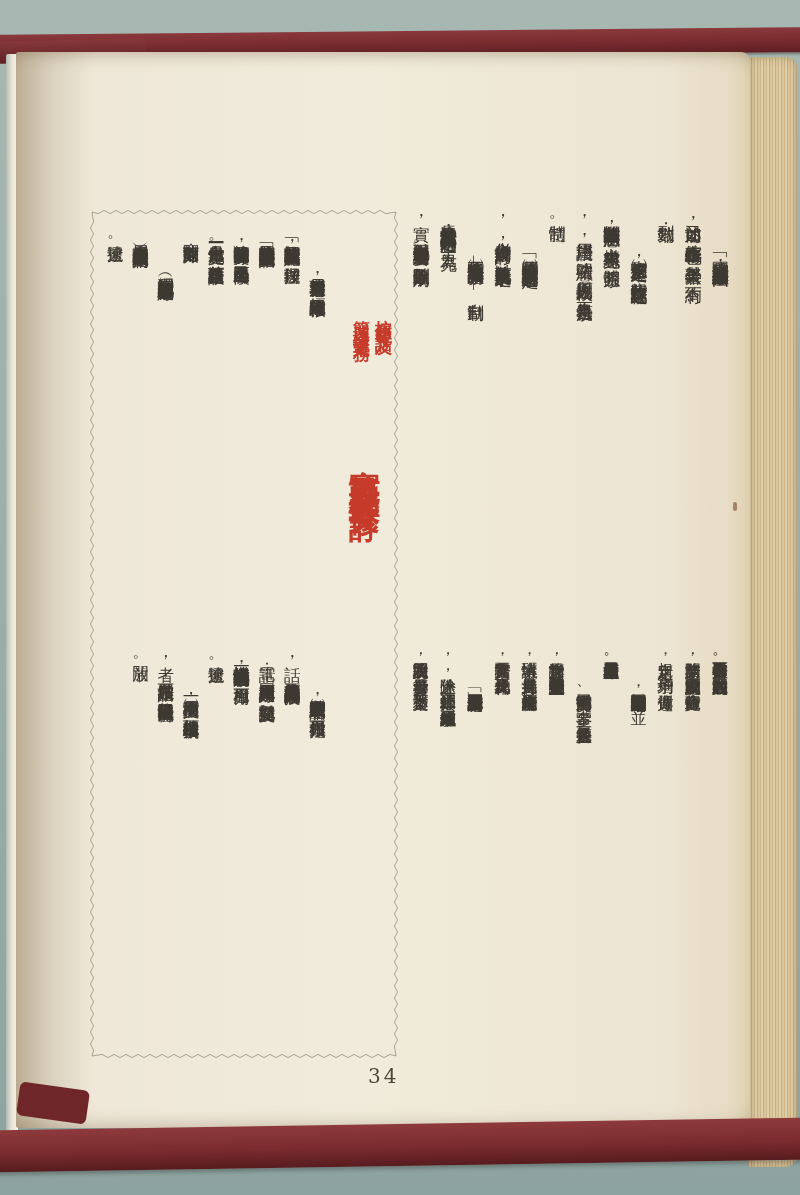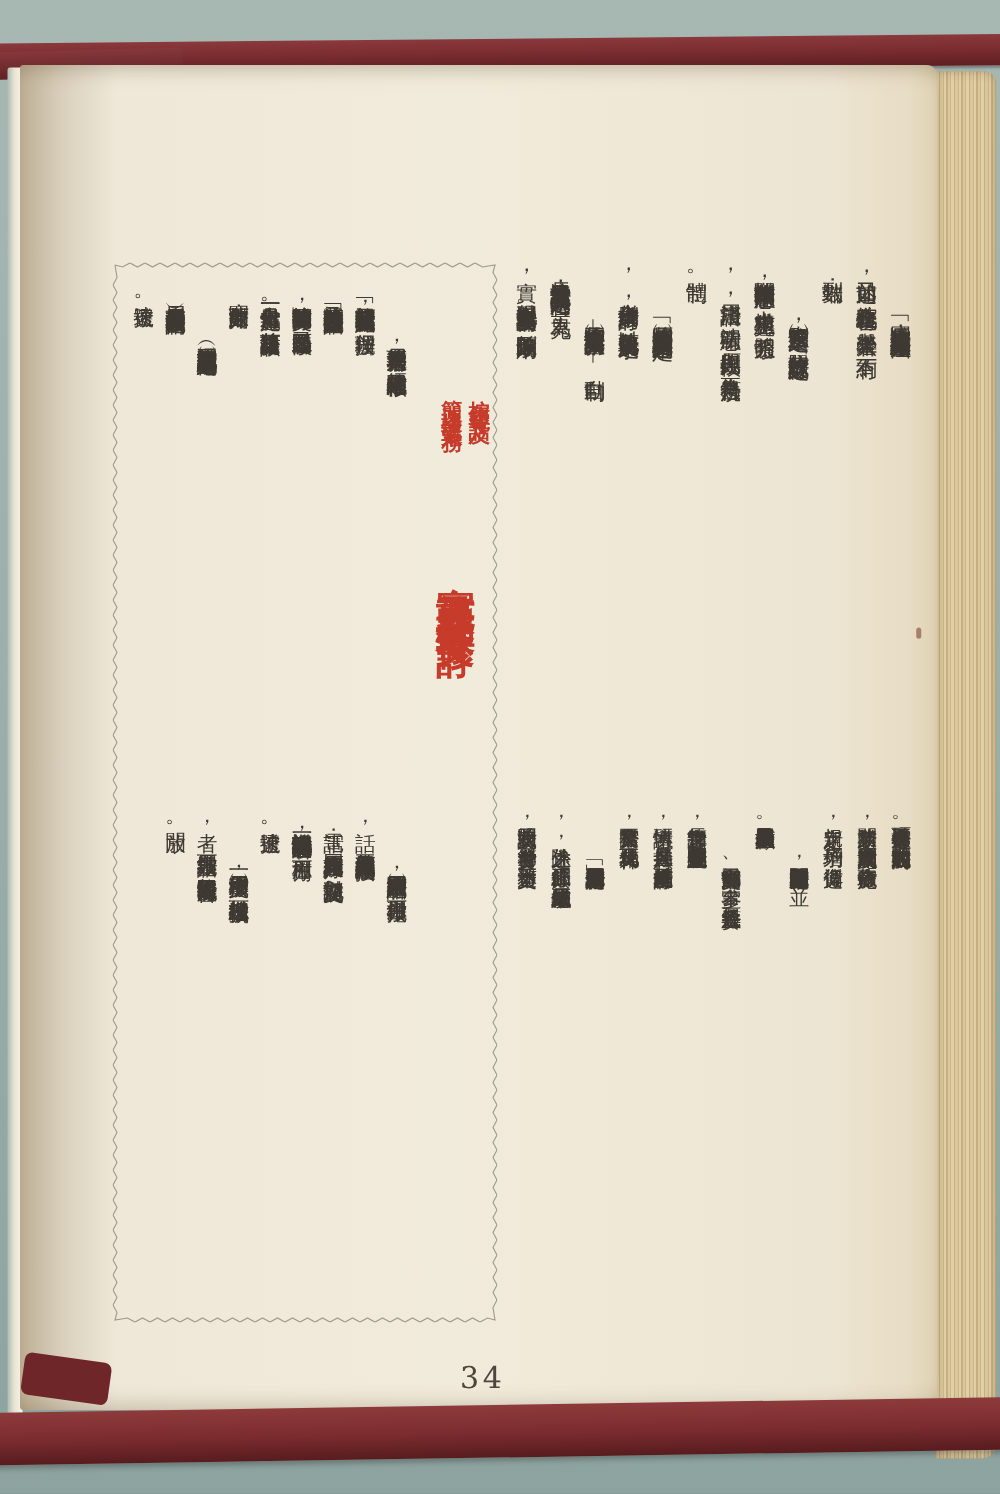--- a/index.html
+++ b/index.html
@@ -40,22 +40,22 @@
   
   #a2box{position:absolute;left:90px;top:210px;width:308px;height:848px;}
   #a2box svg{position:absolute;left:0;top:0;}
   #a2u{left:12px;top:22px;width:228px;height:408px;font-size:16.5px;line-height:25.3px;letter-spacing:.3px;}
   #a2l{left:12px;top:443px;width:228px;height:402px;font-size:16.5px;line-height:25.3px;letter-spacing:.3px;}
   #a2box .vband{position:absolute;}
   .t-small{position:absolute;right:4px;top:96px;writing-mode:vertical-rl;
     color:#c63b2a;font-size:17px;line-height:22px;letter-spacing:5px;font-weight:bold;}
   .t-large{position:absolute;right:13px;top:235px;writing-mode:vertical-rl;
     color:#c63b2a;font-size:31px;letter-spacing:4.5px;font-weight:bold;white-space:nowrap;}
-  .page-num{position:absolute;left:368px;top:1088px;color:#4d463c;
-    font-size:24px;letter-spacing:3px;font-family:"DejaVu Serif","Liberation Serif",serif;}
+  .page-num{position:absolute;left:368px;top:1064px;color:#4d463c;
+    font-size:20px;letter-spacing:3px;font-family:"DejaVu Serif","Liberation Serif",serif;}
   .mark{position:absolute;left:733px;top:502px;width:4px;height:9px;background:#8c5a4a;opacity:.7;border-radius:2px;}
 </style>
 </head>
 <body>
 
 <div id="shot">
   <div class="cover-top"></div>
   <div class="cover-top-nub"></div>
   <div class="page-edge-left"></div>
   <div class="fore-edge"></div>

